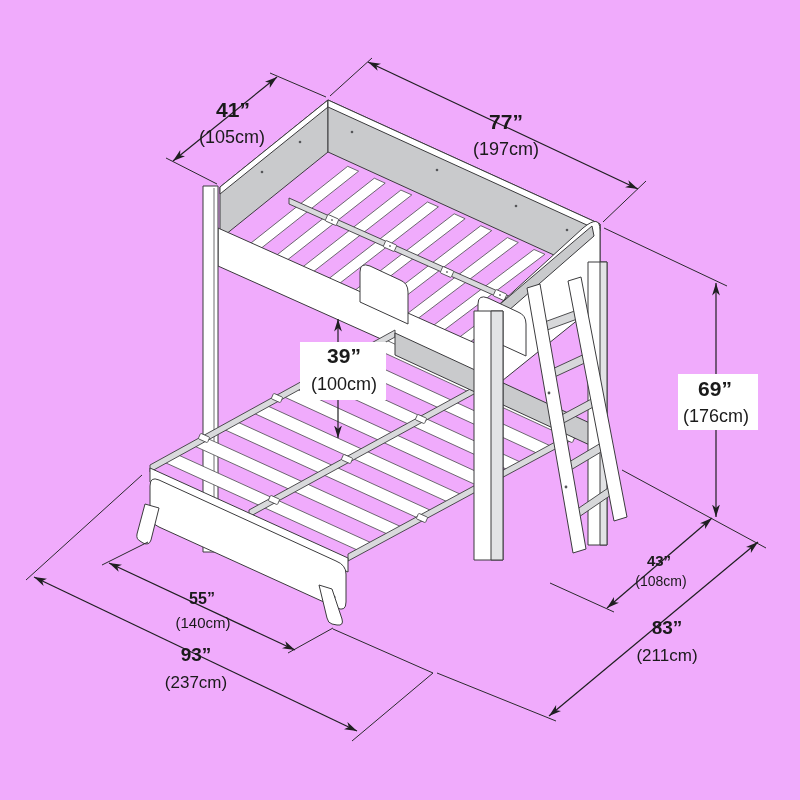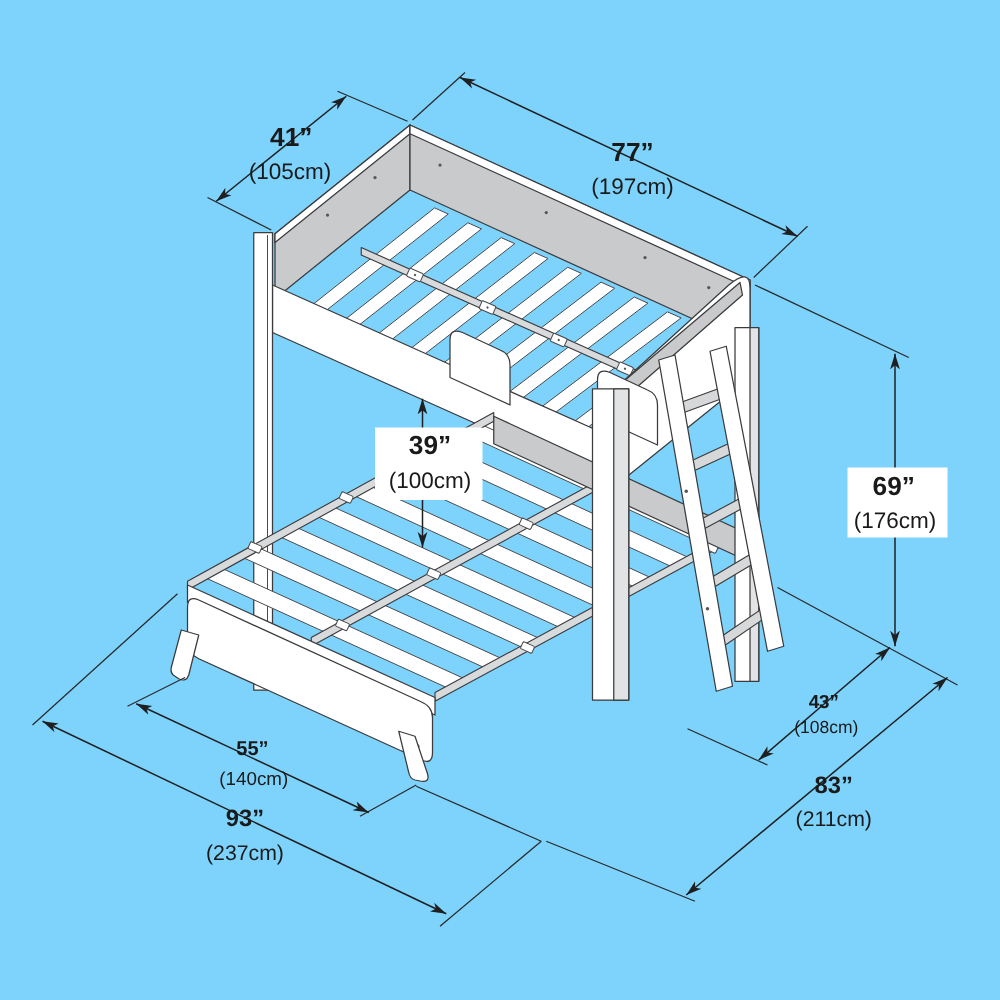--- a/index.html
+++ b/index.html
@@ -1,16 +1,16 @@
 <!DOCTYPE html>
 <html><head>
 <meta charset="utf-8">
 <style>
   html,body{margin:0;padding:0;background:#ffffff;}
-  .stage{position:relative;width:800px;height:800px;background:#7dd3fc;overflow:hidden;
+  .stage{position:relative;width:800px;height:800px;background:#f0abfc;overflow:hidden;
          font-family:"Liberation Sans", sans-serif;}
   svg{display:block;}
   
   .w  {fill:#ffffff;stroke:#3b3b3d;stroke-width:1;stroke-linejoin:round;}
   .g  {fill:#c9cacc;stroke:#3b3b3d;stroke-width:1;stroke-linejoin:round;}
   .lg {fill:#e2e3e5;stroke:#3b3b3d;stroke-width:1;stroke-linejoin:round;}
   .rb {fill:#d9dadc;stroke:#3b3b3d;stroke-width:0.9;stroke-linejoin:round;}
   .sl {fill:#ffffff;stroke:#4a4a4c;stroke-width:0.8;stroke-linejoin:round;}
   .rung{fill:#d7d8da;stroke:#3b3b3d;stroke-width:0.9;stroke-linejoin:round;}
   .dot{fill:#555658;stroke:none;}

